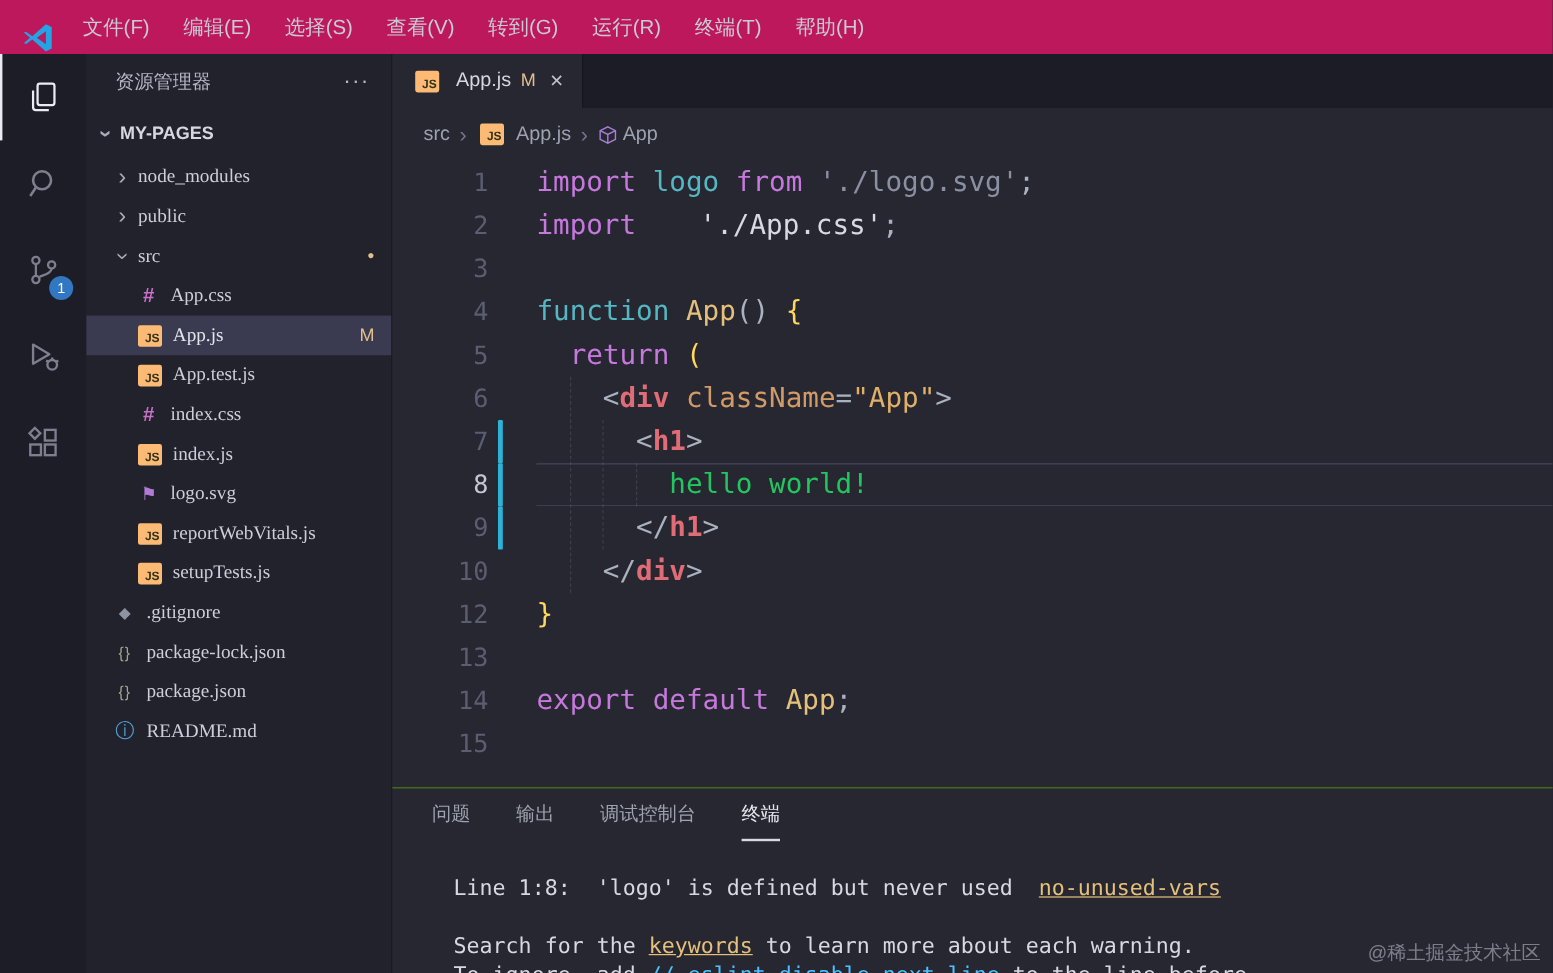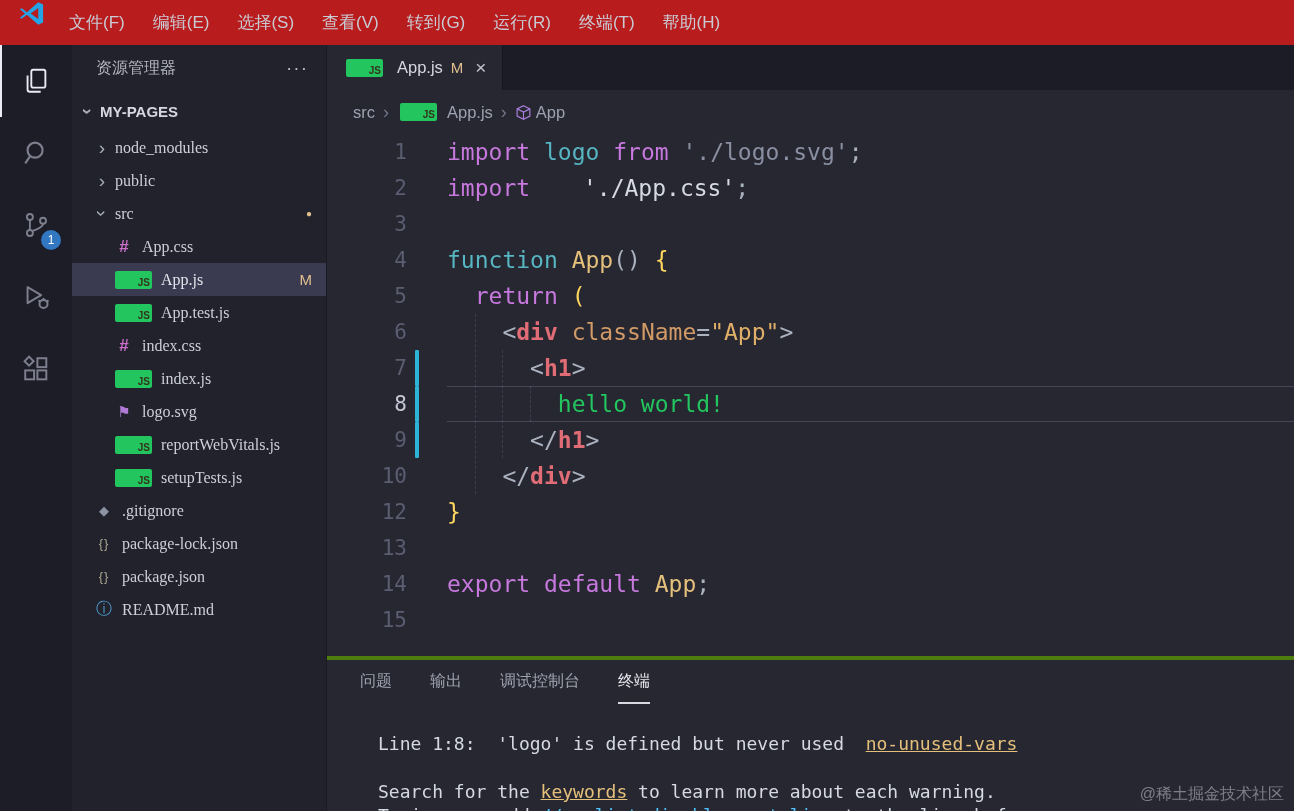--- a/index.html
+++ b/index.html
@@ -1,20 +1,20 @@
 <!DOCTYPE html>
 <html><head>
 <meta charset="utf-8">
 <style>
   *{box-sizing:border-box;margin:0;padding:0;}
   html,body{width:1294px;height:811px;overflow:hidden;}
   body{background:#272732;font-family:"Liberation Sans","DejaVu Sans",sans-serif;position:relative;-webkit-font-smoothing:antialiased;}
 
   
-  .titlebar{height:45px;background:#b91c1c;display:flex;align-items:flex-start;color:#c9cad4;font-size:17px;}
+  .titlebar{height:45px;background:#be185d;display:flex;align-items:flex-end;color:#c9cad4;font-size:17px;}
   .logo{margin:0 10px 0 18px;display:flex;align-items:center;}
   .menubar{display:flex;align-items:center;height:100%;}
   .menu-item{padding:0 14px;height:100%;display:flex;align-items:center;cursor:default;}
   .window-title{margin-left:auto;margin-right:30px;color:#d4d5de;white-space:nowrap;}
 
   
   .main{display:flex;height:766px;}
 
   
   .activitybar{width:72px;background:#1d1d27;display:flex;flex-direction:column;flex-shrink:0;}
@@ -30,21 +30,21 @@
   .sb-section .chev{margin-right:2px;}
   .tree-row{height:33px;display:flex;align-items:center;font-size:16px;position:relative;cursor:pointer;white-space:nowrap;}
   .tree-row.d1{padding-left:20px;}
   .tree-row.d2{padding-left:40px;}
   .tree-row.selected{background:#3a3a50;}
   .tree-row.selected .label{color:#e4e5ec;}
   .chev{width:20px;font-size:19px;color:#a8adb9;display:inline-flex;justify-content:center;transform-origin:center;line-height:1;}
   .chev.open{transform:rotate(90deg);}
   .label{margin-left:3px;font-family:Liberation Serif, serif;}
   .fi{width:24px;display:inline-flex;justify-content:center;align-items:center;margin-right:3px;font-size:15px;flex-shrink:0;}
-  .fi-js{width:37px;height:18px;background:#22c55e;color:#33331c;border-radius:2px;font-size:10px;font-weight:bold;align-items:flex-end;justify-content:flex-end;padding:1px 2px;margin:0 6px 0 3px;font-family:"Liberation Sans",sans-serif;}
+  .fi-js{width:20px;height:18px;background:#fdba74;color:#33331c;border-radius:2px;font-size:10px;font-weight:bold;align-items:flex-end;justify-content:flex-end;padding:1px 2px;margin:0 6px 0 3px;font-family:"Liberation Sans",sans-serif;}
   .fi-css{color:#c86fc9;font-weight:bold;font-size:17px;}
   .fi-svg{color:#b07bd6;font-size:15px;}
   .fi-git{color:#8d93a1;font-size:13px;}
   .fi-json{color:#a6a48c;font-size:13px;letter-spacing:1px;}
   .fi-info{color:#4f9fd0;font-size:16px;}
   .mbadge{position:absolute;right:14px;color:#e2c08d;font-size:15px;}
   .dot{position:absolute;right:14px;color:#e2c08d;font-size:10px;}
 
   
   .editor-col{flex:1;display:flex;flex-direction:column;background:#272732;min-width:0;}
@@ -74,21 +74,21 @@
   .tk-s{color:#e0af68;}
   .tk-y{color:#e5c07b;}
   .tk-g{color:#ffd75e;}
   .tk-p{color:#abb2bf;}
   .tk-w{color:#abb2bf;}
   .tk-w2{color:#22c55e;}
   .tk-d{color:#8a90a2;}
   .tk-s2{color:#d7dae2;margin-left:39px;}
 
   
-  .panel{height:155px;border-top:4px solid #4d7c0f;overflow:hidden;flex-shrink:0;}
+  .panel{height:155px;border-top:1px solid #4d7c0f;overflow:hidden;flex-shrink:0;}
   .p-tabs{display:flex;gap:38px;padding-left:33px;height:44px;font-size:16px;color:#9da2ae;}
   .p-tab{height:100%;display:flex;align-items:center;border-bottom:2px solid transparent;cursor:pointer;}
   .p-tab.active{color:#e6e7ee;border-bottom-color:#d8dae2;}
   .term{padding:28px 0 0 51px;font-family:"DejaVu Sans Mono","Liberation Mono",monospace;font-size:18px;line-height:24px;color:#d6d9e2;}
   .t-line{height:24px;white-space:pre;}
   .t-ly{color:#e5c07b;text-decoration:underline;cursor:pointer;}
   .t-lb{color:#4fc1ff;text-decoration:underline;cursor:pointer;}
 
   .watermark{position:absolute;right:10px;bottom:6px;font-size:16px;color:rgba(195,197,208,0.55);}
 </style>

